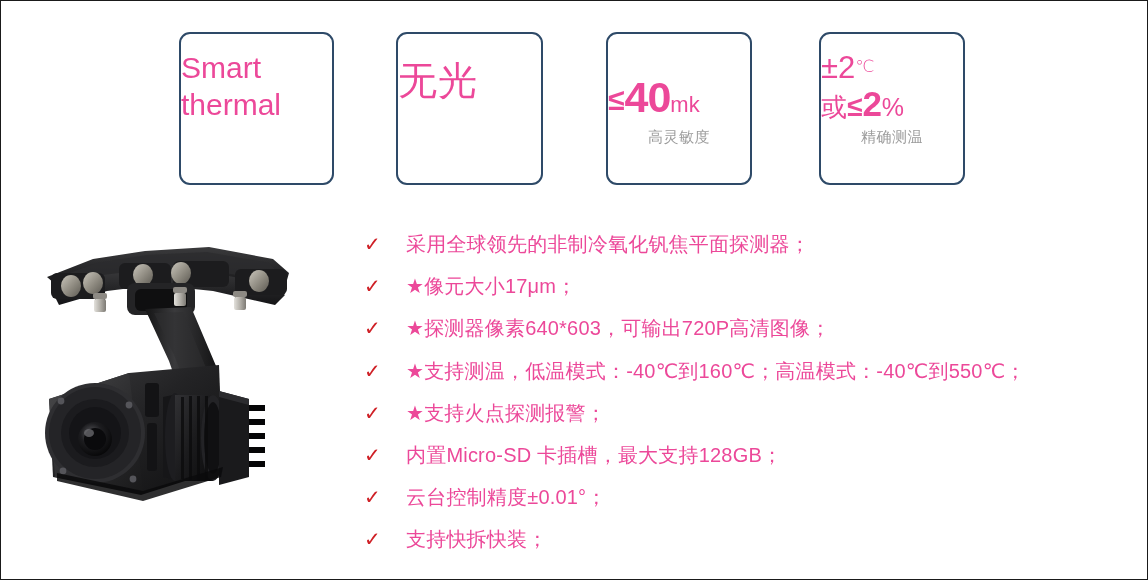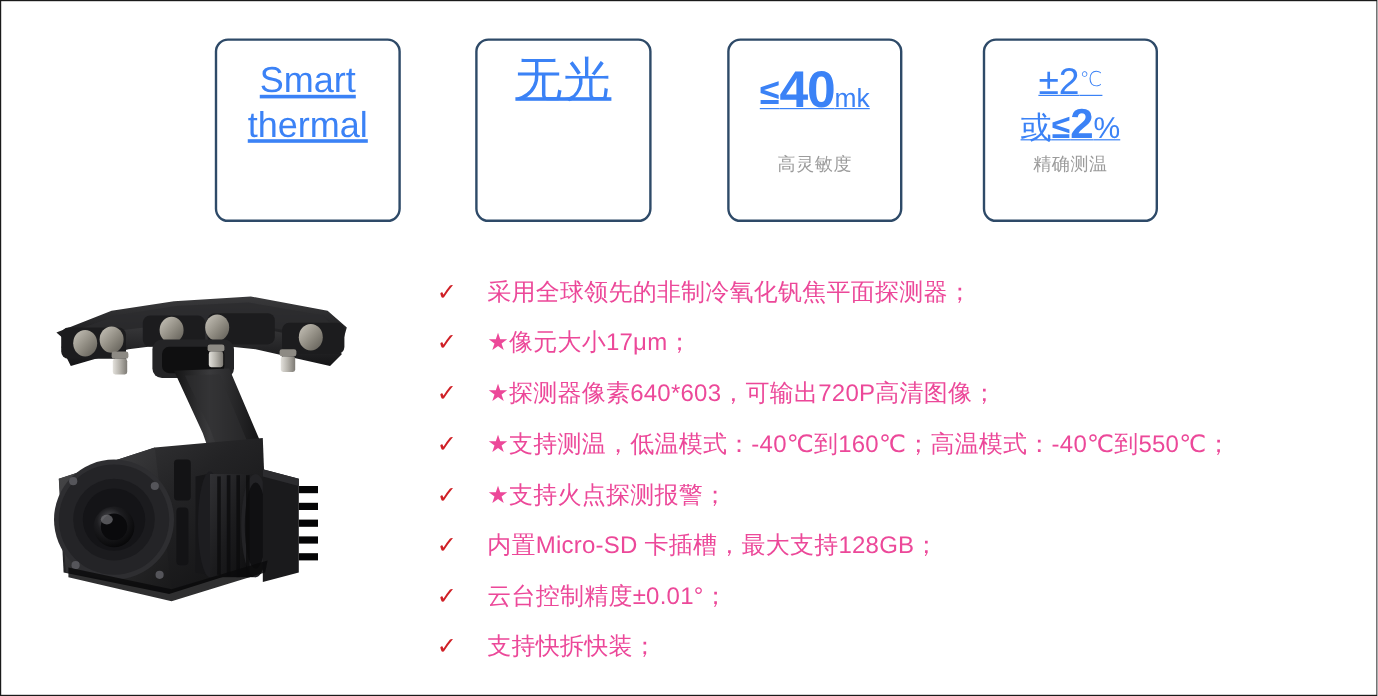--- a/index.html
+++ b/index.html
@@ -42,23 +42,22 @@
     justify-content: flex-start;
     color: #2b4258;
   }
   .card-1 { left: 0px;   width: 155px; }
   .card-2 { left: 217px; width: 147px; }
   .card-3 { left: 427px; width: 146px; }
   .card-4 { left: 640px; width: 146px; }
 
   .card-main {
     width: 100%;
-    text-align: center;
-    color: #3b82f6;
-    text-decoration: underline;
+    text-align: left;
+    color: #ec4899;
   }
   .card-sub {
     position: absolute;
     bottom: 36px;
     left: 0;
     width: 100%;
     text-align: center;
     font-size: 15px;
     color: #9b9b9b;
     letter-spacing: 0.5px;
@@ -68,30 +67,30 @@
   .c1-line {
     font-size: 30px;
     font-weight: 300;
     line-height: 1.23;
     letter-spacing: 0px;
   }
   .c1-wrap { padding-top: 16px; }
 
   
   .c2-main {
-    padding-top: 13px;
+    padding-top: 27px;
     font-size: 39px;
     font-weight: 300;
     letter-spacing: 1px;
     line-height: 1;
   }
 
   
   .c3-main {
-    padding-top: 20px;
+    padding-top: 42px;
     line-height: 1;
     white-space: nowrap;
   }
   .c3-le   { font-size: 30px; font-weight: 600; vertical-align: 2px; }
   .c3-num  { font-size: 43px; font-weight: 700; letter-spacing: -1px; }
   .c3-unit { font-size: 22px; font-weight: 400; letter-spacing: 0px; }
 
   
   .c4-main { padding-top: 18px; line-height: 1.06; white-space: nowrap; }
   .c4-l1 { font-size: 16px; }

